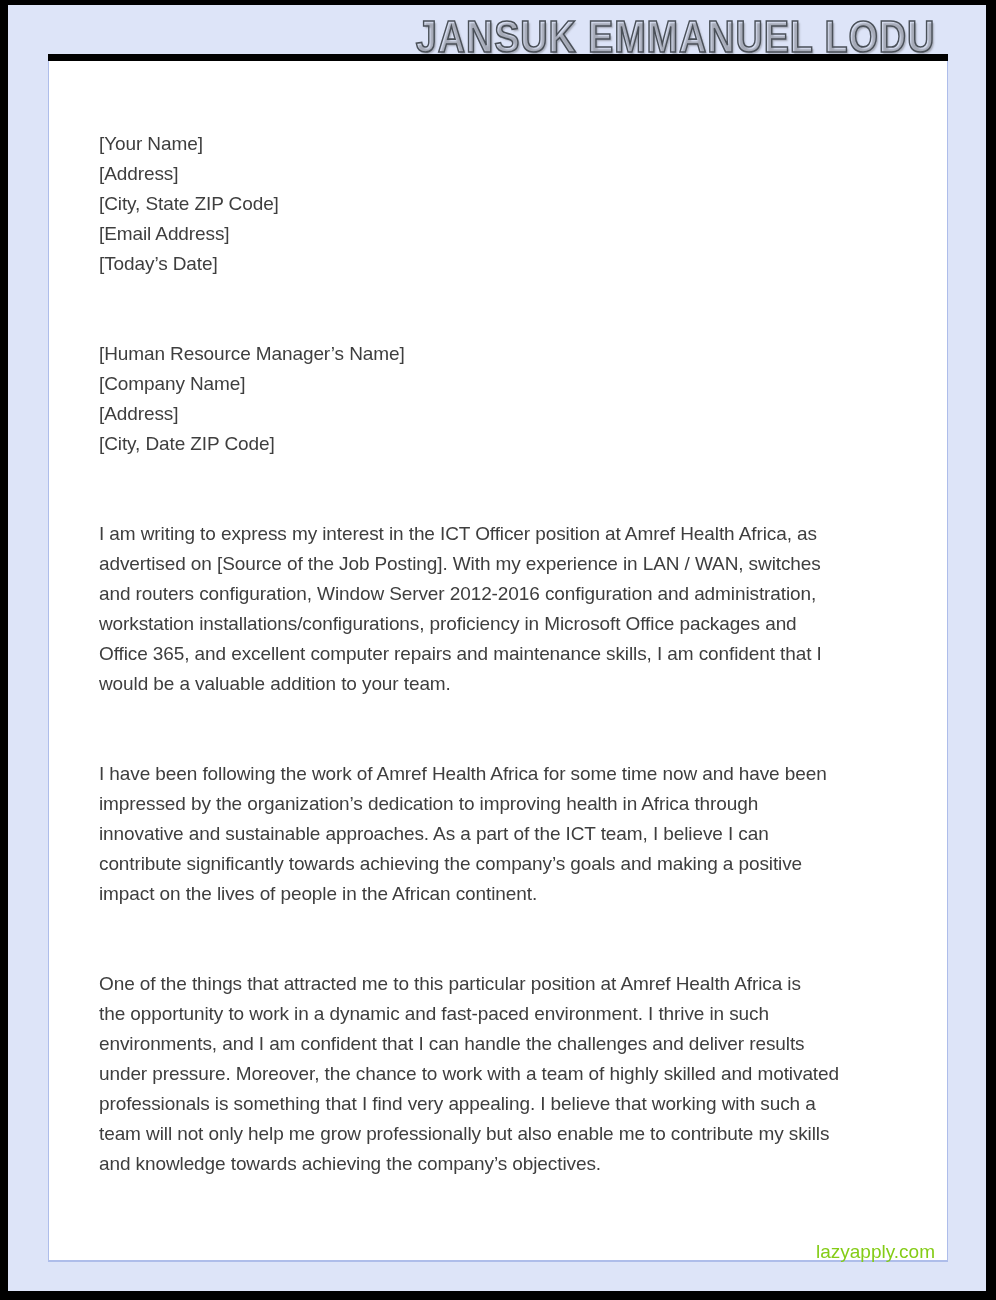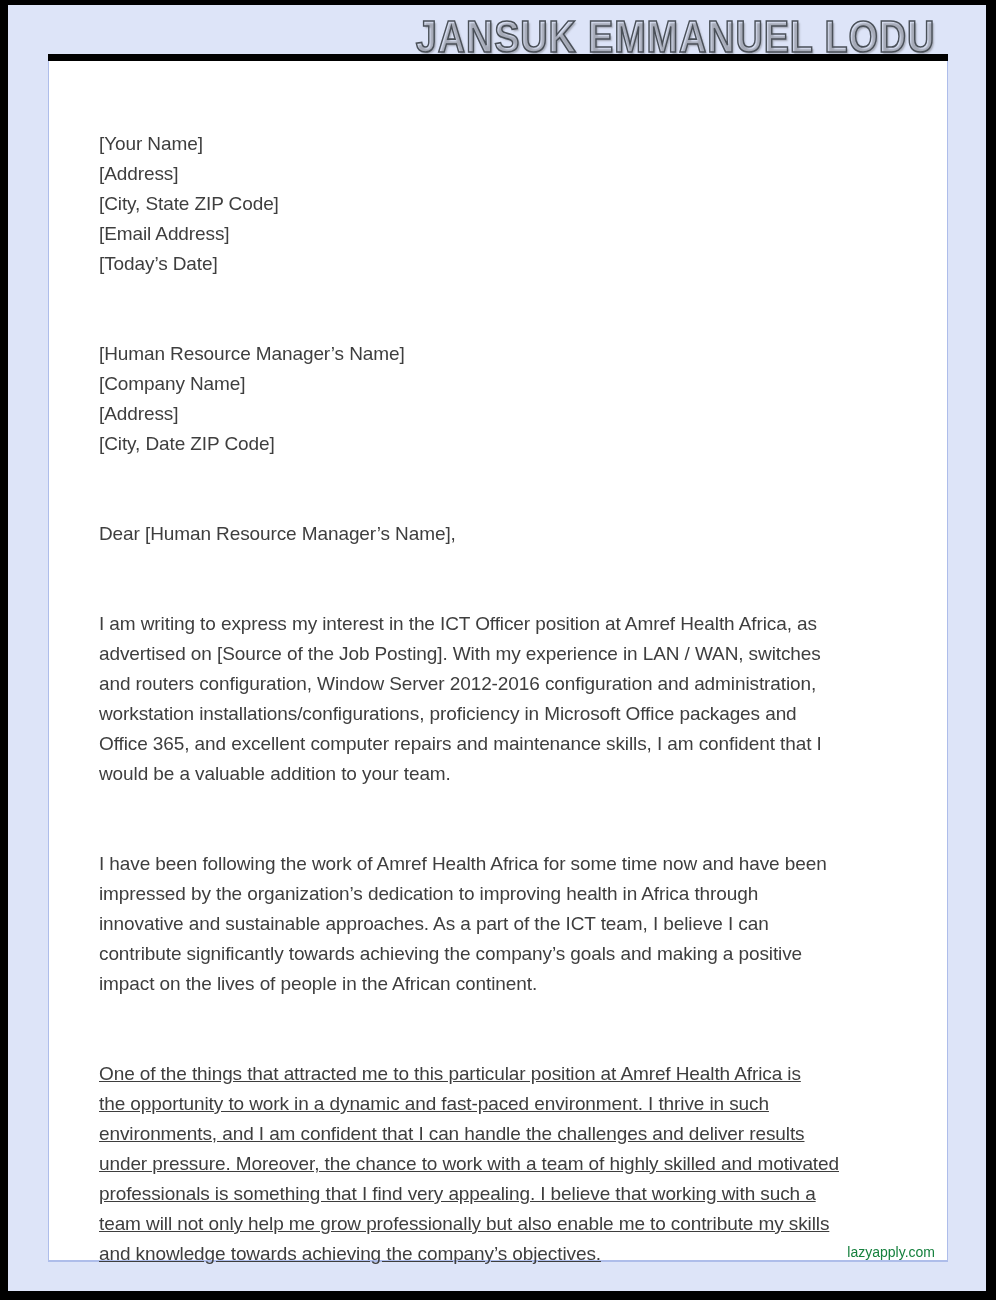--- a/index.html
+++ b/index.html
@@ -71,29 +71,28 @@
     color: #3e3e3e;
     white-space: pre-line;
     z-index: 3;
   }
   .letter .block {
     margin: 0 0 30px 0;
     white-space: pre-line;
   }
   .letter .block:last-child {
     margin-bottom: 16px;
-    text-decoration: underline;
   }
   .watermark {
     position: absolute;
     top: 1243px;
     right: 61px;
-    font-size: 14px;
+    font-size: 19px;
     line-height: 18px;
-    color: #15803d;
+    color: #84cc16;
     z-index: 2;
     white-space: nowrap;
   }
 </style>
 </head>
 <body>
 
 <div class="canvas">
 
   <div class="header-name">JANSUK EMMANUEL LODU</div>
@@ -107,21 +106,20 @@
 <div class="letter">
   <div class="block">[Your Name]
 [Address]
 [City, State ZIP Code]
 [Email Address]
 [Today’s Date]</div>
   <div class="block">[Human Resource Manager’s Name]
 [Company Name]
 [Address]
 [City, Date ZIP Code]</div>
-  <div class="block">Dear [Human Resource Manager’s Name],</div>
   <div class="block">I am writing to express my interest in the ICT Officer position at Amref Health Africa, as
 advertised on [Source of the Job Posting]. With my experience in LAN / WAN, switches
 and routers configuration, Window Server 2012-2016 configuration and administration,
 workstation installations/configurations, proficiency in Microsoft Office packages and
 Office 365, and excellent computer repairs and maintenance skills, I am confident that I
 would be a valuable addition to your team.</div>
   <div class="block">I have been following the work of Amref Health Africa for some time now and have been
 impressed by the organization’s dedication to improving health in Africa through
 innovative and sustainable approaches. As a part of the ICT team, I believe I can
 contribute significantly towards achieving the company’s goals and making a positive

